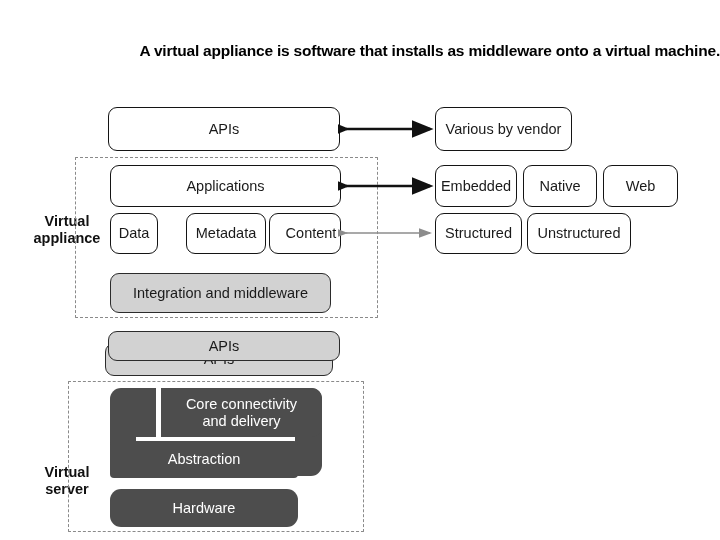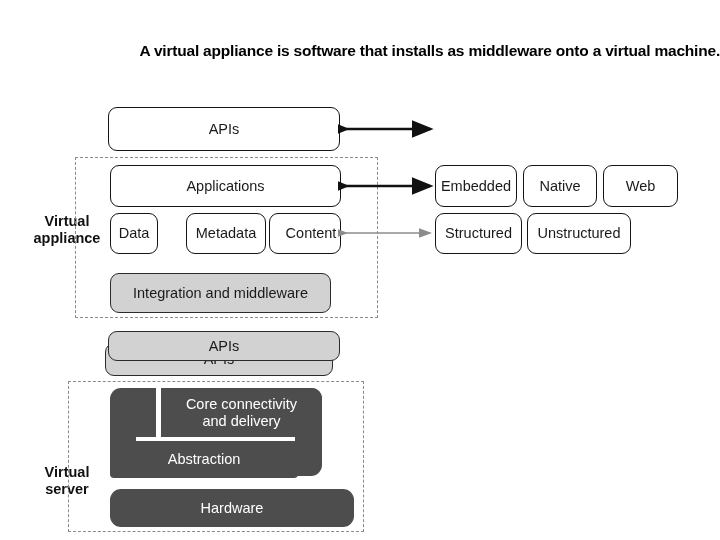--- a/index.html
+++ b/index.html
@@ -132,22 +132,23 @@
       <div>and delivery</div>
     </div>
   </div>
 
   <div style="position:absolute; left:136px; top:437px; width:159px; height:5px; background:#ffffff; z-index:4;"></div>
   <div style="position:absolute; left:156px; top:388px; width:5px; height:50px; background:#ffffff; z-index:4;"></div>
   <div style="position:absolute; left:290px; top:440px; width:5px; height:38px; background:#ffffff; z-index:4;"></div>
 
   <div class="box box-dark z-top" style="left:110px; top:441px; width:188px; height:37px; border-radius:4px;">Abstraction</div>
 
-  <div class="box box-dark z-mid" style="left:110px; top:489px; width:244px; height:38px;">Hardware</div>
+  <div class="box box-dark z-mid" style="left:110px; top:489px; width:188px; height:38px;">Hardware</div>
 
+  <div class="box box-white z-mid" style="left:435px; top:107px; width:137px; height:44px;">Various by vendor</div>
 
   <div class="box box-white z-mid" style="left:435px; top:165px; width:82px; height:42px;">Embedded</div>
   <div class="box box-white z-mid" style="left:523px; top:165px; width:74px; height:42px;">Native</div>
   <div class="box box-white z-mid" style="left:603px; top:165px; width:75px; height:42px;">Web</div>
 
   <div class="box box-white z-mid" style="left:435px; top:213px; width:87px; height:41px;">Structured</div>
   <div class="box box-white z-mid" style="left:527px; top:213px; width:104px; height:41px;">Unstructured</div>
 
   <svg class="arrow z-arrows" style="left:338px; top:118px;" width="100" height="24">
     <defs>

